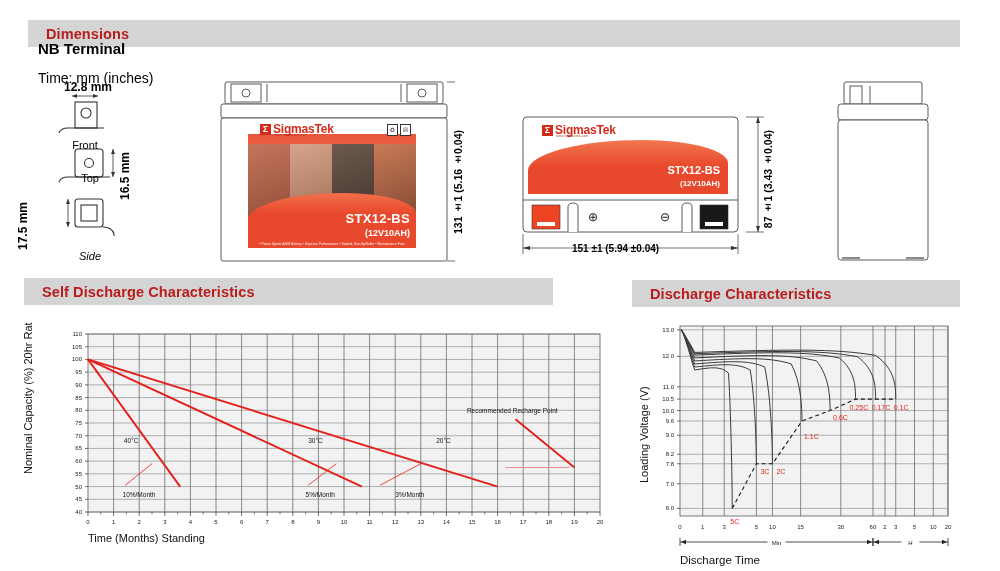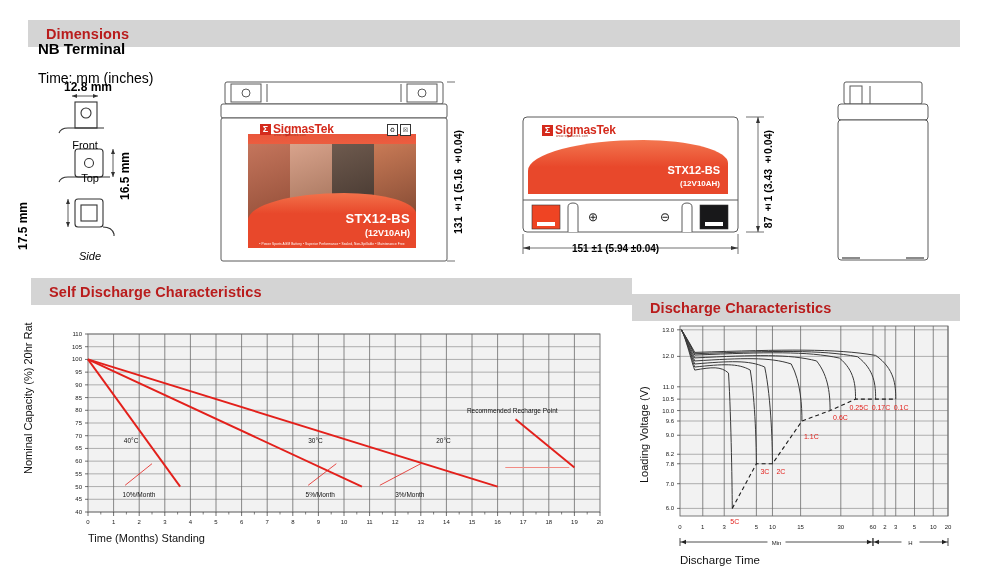--- a/index.html
+++ b/index.html
@@ -1,22 +1,22 @@
 <!DOCTYPE html>
 <html><head>
 <meta charset="utf-8">
 <style>
   html,body{margin:0;padding:0;background:#fff;}
   body{width:1000px;height:571px;position:relative;font-family:"Liberation Sans",sans-serif;color:#000;overflow:hidden;}
   .sec-head{position:absolute;background:#d4d4d4;display:flex;align-items:center;}
   .sec-head span{font-size:14.5px;font-weight:bold;letter-spacing:.1px;padding-left:18px;color:#b91c1c;}
   
   #dim-head{left:28px;top:20px;width:932px;height:27px;}
-  #sdc-head{left:31px;top:278px;width:601px;height:27px;}
-  #dc-head{left:632px;top:294px;width:328px;height:27px;}
+  #sdc-head{left:24px;top:278px;width:529px;height:27px;}
+  #dc-head{left:632px;top:280px;width:328px;height:27px;}
   #nb-title{position:absolute;left:38px;top:40px;font-size:15px;font-weight:bold;}
   #nb-unit{position:absolute;left:38px;top:70px;font-size:14px;}
   .term-cap{position:absolute;font-size:11px;text-align:center;}
   .dim-txt{position:absolute;font-size:12px;font-weight:bold;white-space:nowrap;}
   .vert{writing-mode:vertical-rl;transform:rotate(180deg);}
   
   #label{position:absolute;left:248px;top:120px;width:168px;height:128px;overflow:hidden;background:#fff;}
   .lbl-photos{position:absolute;left:0;top:24px;width:168px;height:84px;display:flex;}
   .lbl-photos div{flex:1;}
   .wave-top{position:absolute;left:0;top:14px;width:168px;height:44px;

